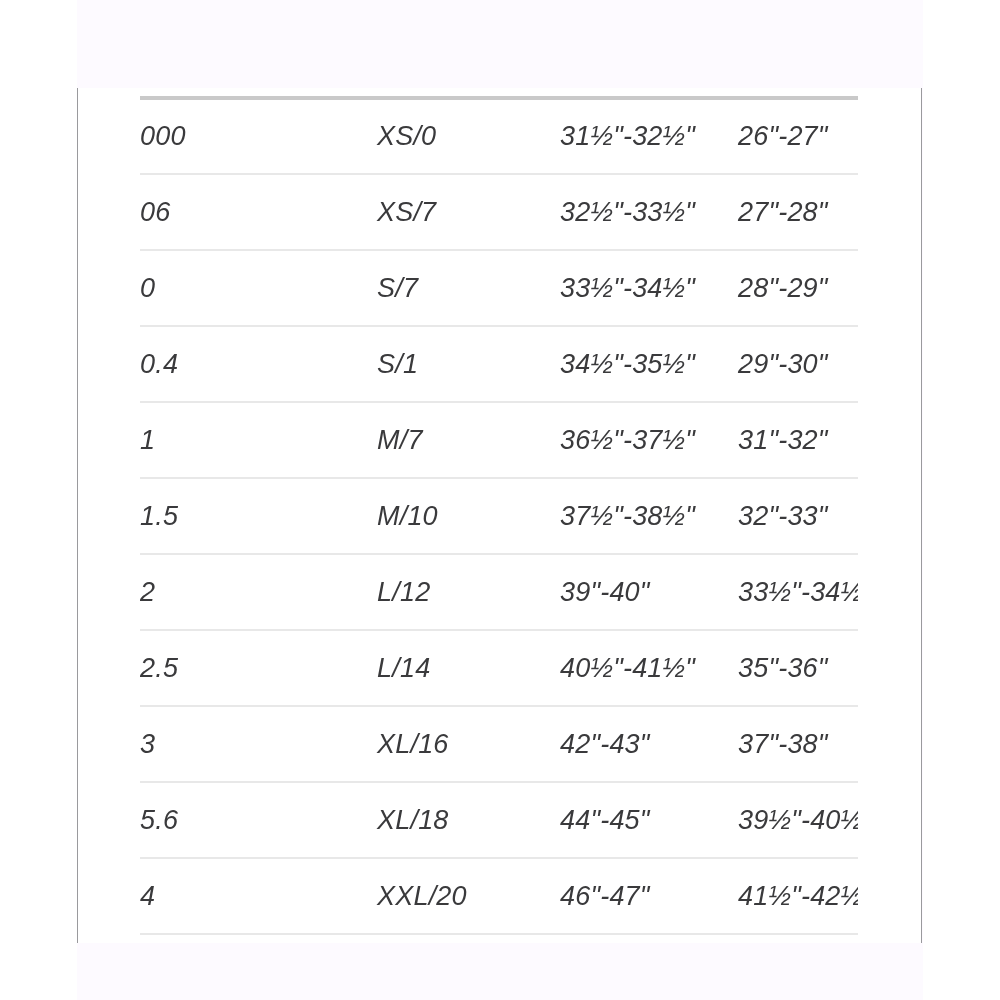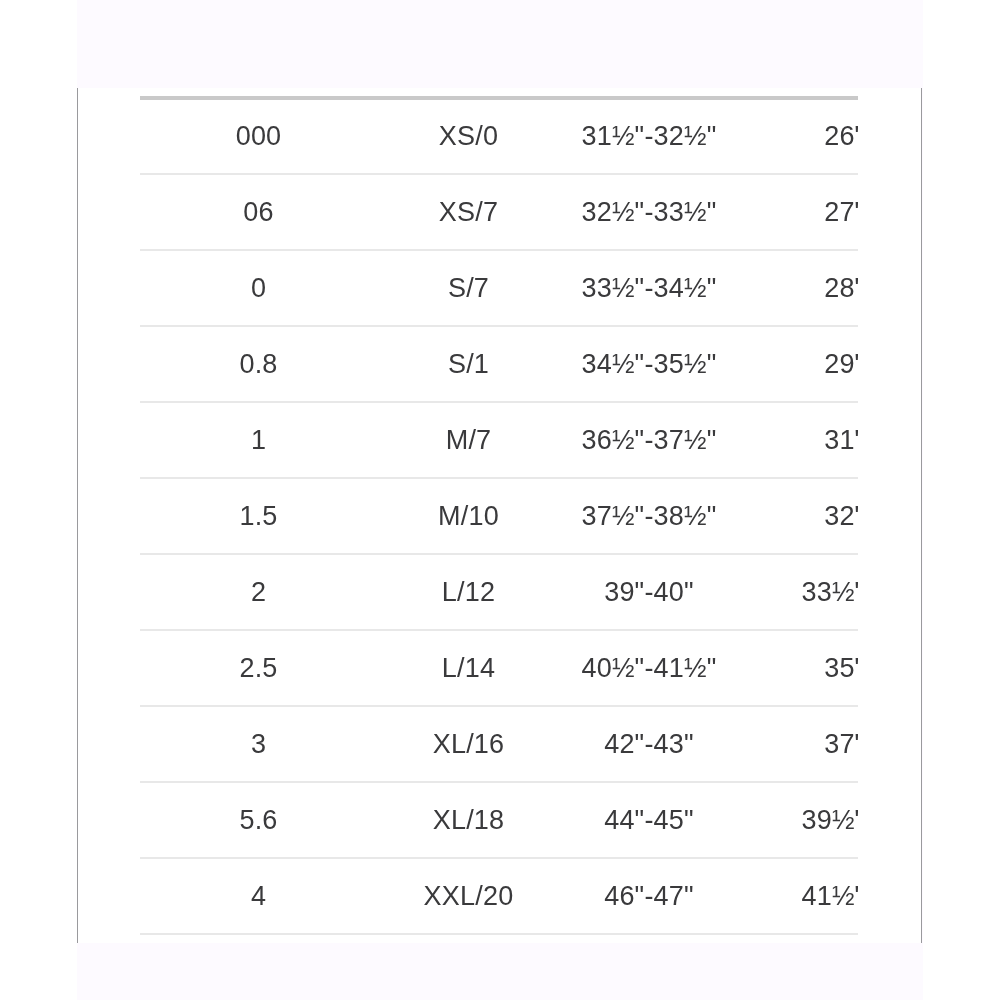--- a/index.html
+++ b/index.html
@@ -71,26 +71,27 @@
     letter-spacing: 0.2px;
   }
   table#size-chart col.c-size  { width: 237px; }
   table#size-chart col.c-alpha { width: 183px; }
   table#size-chart col.c-bust  { width: 178px; }
   table#size-chart col.c-waist { width: 262px; }
 
   table#size-chart tr { height: 76px; }
 
   table#size-chart td {
-    text-align: center;
+    text-align: left;
     vertical-align: middle;
     border-top: 2px solid #e8e8e8;
     padding: 0;
     white-space: nowrap;
     font-weight: 400;
+    font-style: italic;
   }
   
   table#size-chart tr:first-child td {
     border-top: 4px solid #c9c9c9;
   }
   
   table#size-chart tr:last-child td {
     border-bottom: 2px solid #e8e8e8;
   }
 </style>
@@ -126,21 +127,21 @@
             <td>32½"-33½"</td>
             <td>27"-28"</td>
           </tr>
           <tr>
             <td>0</td>
             <td>S/7</td>
             <td>33½"-34½"</td>
             <td>28"-29"</td>
           </tr>
           <tr>
-            <td>0.8</td>
+            <td>0.4</td>
             <td>S/1</td>
             <td>34½"-35½"</td>
             <td>29"-30"</td>
           </tr>
           <tr>
             <td>1</td>
             <td>M/7</td>
             <td>36½"-37½"</td>
             <td>31"-32"</td>
           </tr>

